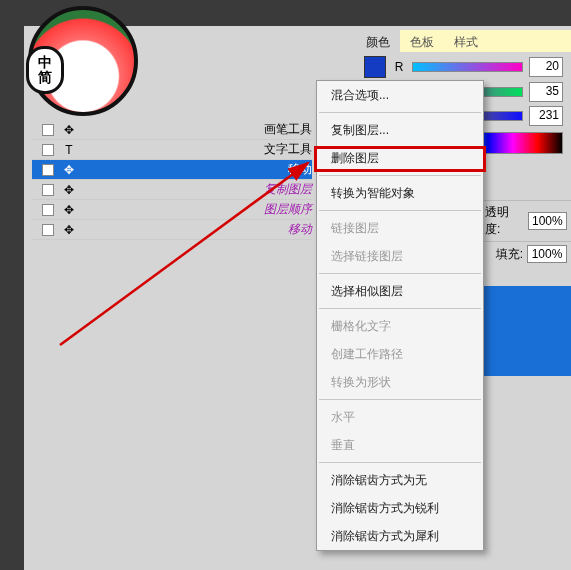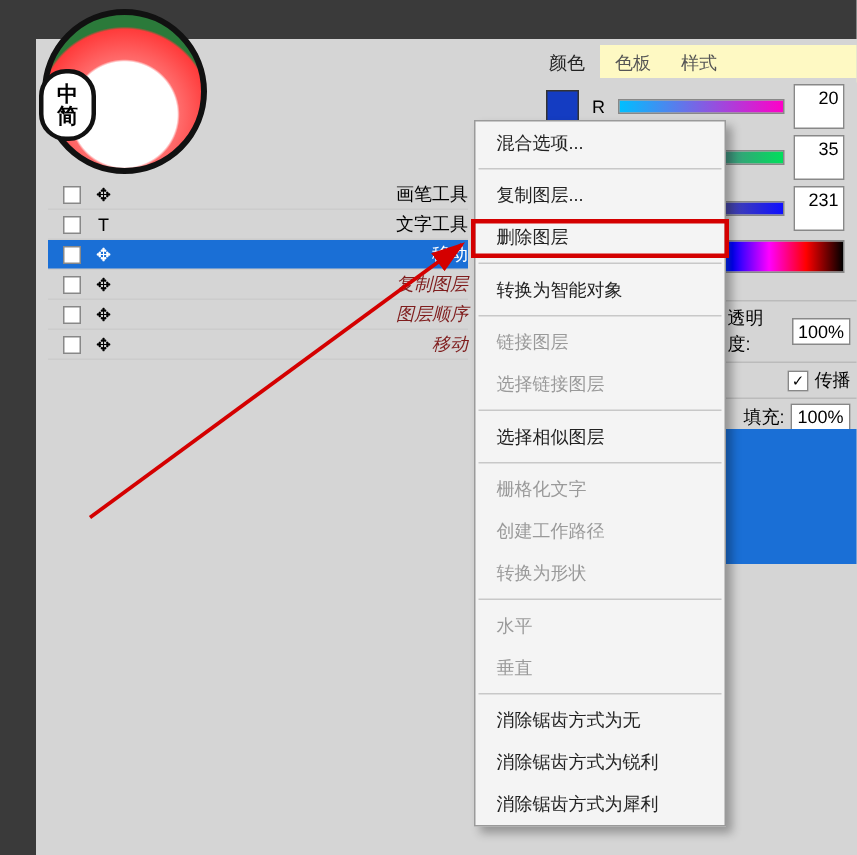--- a/index.html
+++ b/index.html
@@ -12,35 +12,35 @@
 .avatar-circle { width: 110px; height: 110px; border-radius: 50%; border: 4px solid #111; background: radial-gradient(circle at 50% 65%, #fff 42%, #ff6b6b 44%, #ff3b3b 68%, #2b7a3a 70%); position: relative; }
 .avatar-badge { position: absolute; left: -2px; top: 40px; width: 38px; height: 48px; background: #fff; border: 3px solid #111; border-radius: 18px; display: flex; flex-direction: column; align-items: center; justify-content: center; }
 .avatar-badge span { font-size: 14px; font-weight: bold; line-height: 1.1; }
 
 .tool-list { position: absolute; left: 32px; top: 120px; width: 280px; background: #d5d5d5; }
 .tool-row { display: flex; align-items: center; height: 20px; border-bottom: 1px solid #ccc; padding-left: 10px; gap: 8px; }
 .tool-row.sel { background: #1a6fd6; color: #fff; }
 .tool-row .cb { width: 12px; height: 12px; border: 1px solid #888; background: #fff; }
 .tool-row .tiny-icon { width: 14px; height: 14px; display: flex; align-items: center; justify-content: center; }
 .tool-row .label { flex: 1; text-align: right; }
-.tool-row.faded .label { color: #7f1d1d; font-style: italic; font-family: Liberation Serif, serif; }
+.tool-row.faded .label { color: #a21caf; font-style: italic; font-family: Liberation Serif, serif; }
 
 .panels-tabs { position: absolute; top: 30px; right: 0; width: 215px; display: flex; background: #fef9c3; }
 .ptab { padding: 4px 10px; color: #555; }
 .ptab.active { background: #d5d5d5; color: #222; }
 
 .color-panel { position: absolute; top: 52px; right: 0; width: 215px; background: #d5d5d5; }
 .slider-row { display: flex; align-items: center; gap: 6px; margin: 4px 8px; }
 .swatch { width: 22px; height: 22px; border: 1px solid #333; background: #143cc2; }
 .slabel { width: 14px; text-align: center; }
 .slider { flex: 1; height: 10px; border: 1px solid #888; }
 .slider.r { background: linear-gradient(90deg, #00bfff, #ff00c8); }
 .slider.g { background: linear-gradient(90deg, #c400c4, #00e05c); }
 .slider.b { background: linear-gradient(90deg, #b0b000, #1010ff); }
-.valbox { width: 34px; height: 30px; border: 1px solid #888; background: #fff; text-align: right; padding-right: 3px; line-height: 16px; }
+.valbox { width: 34px; height: 20px; border: 1px solid #888; background: #fff; text-align: right; padding-right: 3px; line-height: 16px; }
 .spectrum { height: 22px; margin: 6px 8px; background: linear-gradient(90deg, #fff, #ff0000, #ffff00, #00ff00, #00ffff, #0000ff, #ff00ff, #ff0000, #000); border: 1px solid #888; }
 
 .layers-panel { position: absolute; right: 0; top: 200px; width: 90px; }
 .lrow { display: flex; align-items: center; justify-content: flex-end; gap: 4px; padding: 3px 4px; background: #d5d5d5; border-top: 1px solid #bbb; }
 .smallbox { width: 40px; height: 18px; border: 1px solid #888; background: #fff; text-align: center; line-height: 16px; }
 .cbox { width: 14px; height: 14px; border: 1px solid #888; background: #fff; display: inline-flex; align-items: center; justify-content: center; }
 .cbox.checked::after { content: "✓"; font-size: 10px; }
 .bluefill { position: absolute; right: 0; top: 286px; width: 90px; height: 90px; background: #1a6fd6; }
 
 .context-menu { position: absolute; left: 316px; top: 80px; width: 168px; background: #f4f4f4; border: 1px solid #9a9a9a; box-shadow: 4px 4px 6px rgba(0,0,0,0.3); z-index: 20; }
@@ -124,24 +124,20 @@
   </div>
   <div class="spectrum"></div>
 </div>
 
 <div class="layers-panel">
   <div class="lrow">
     <span>透明度:</span>
     <div class="smallbox">100%</div>
   </div>
   <div class="lrow">
-    <span class="cbox checked"></span>
-    <span>传播</span>
-  </div>
-  <div class="lrow">
     <span>填充:</span>
     <div class="smallbox">100%</div>
   </div>
 </div>
 <div class="bluefill"></div>
 
 <div class="context-menu" id="context-menu">
     <div class="mitem">混合选项...</div>
     <div class="msep"></div>
     <div class="mitem">复制图层...</div>

